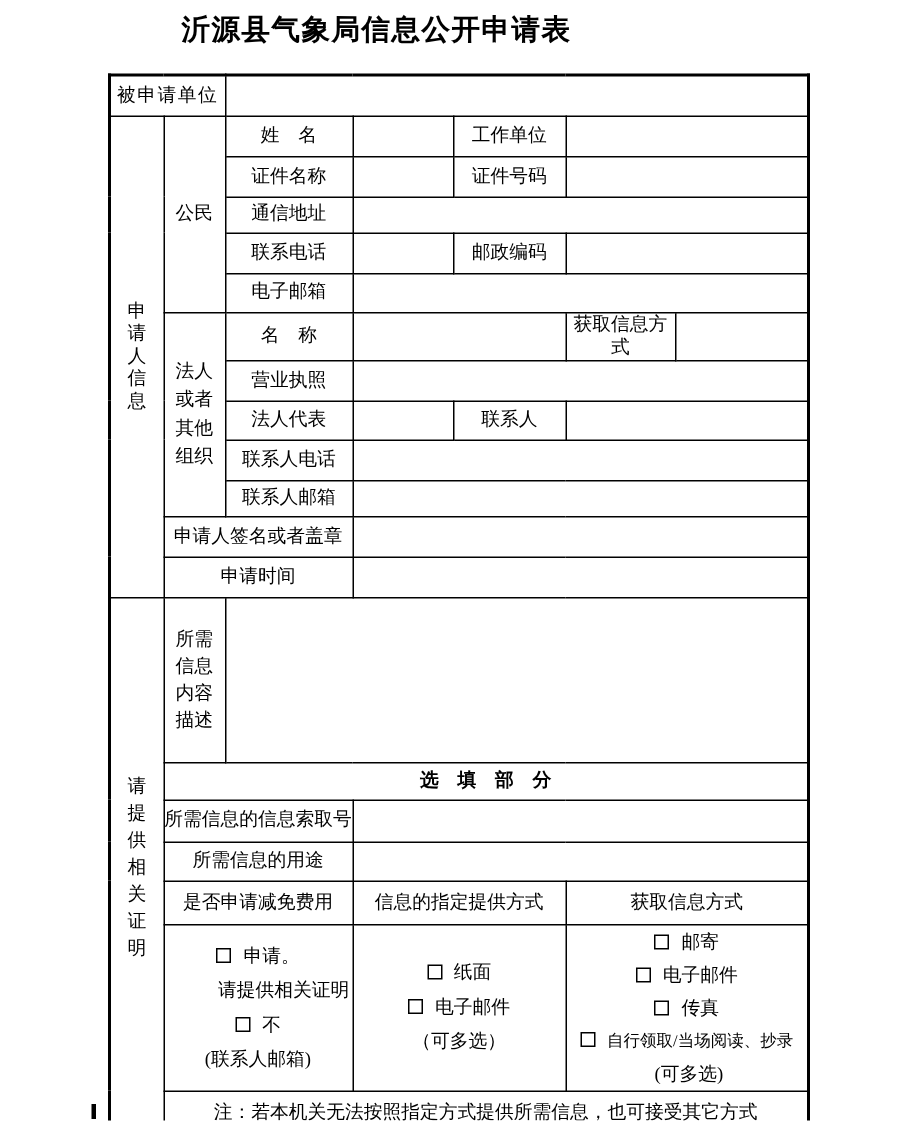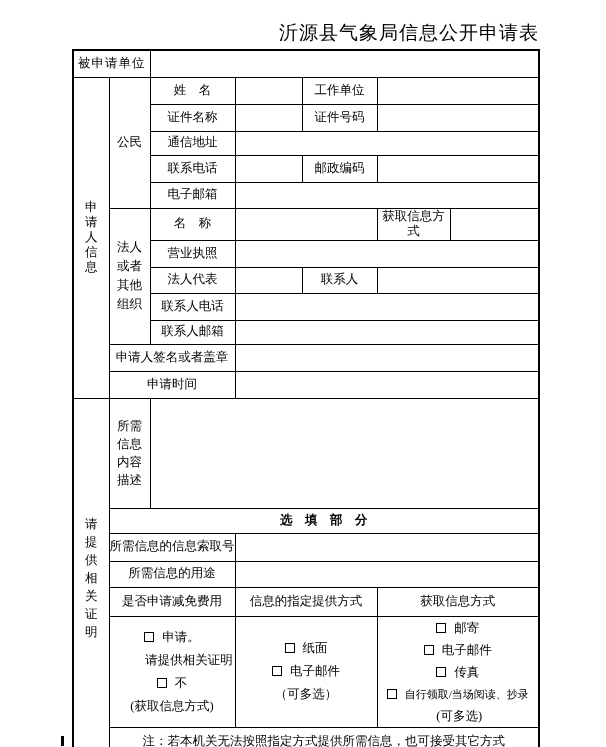--- a/index.html
+++ b/index.html
@@ -7,26 +7,26 @@
   body {
     width: 606px; height: 747px;
     background: #ffffff;
     font-family: "Liberation Serif", "DejaVu Serif", serif;
     color: #000;
   }
   .page { position: relative; width: 606px; height: 747px; overflow: hidden; }
 
   .title {
     position: absolute;
-    top: 20px; left: 73px; width: 466px;
+    top: 7px; left: 73px; width: 466px;
     margin: 0;
-    text-align: right;
+    text-align: left;
     text-indent: 48px;
     font-size: 19px;
-    font-weight: normal;
+    font-weight: bold;
     letter-spacing: 1px;
     white-space: nowrap;
   }
 
   table.form {
     position: absolute;
     left: 72px; top: 49px;
     width: 467px;
     border-collapse: collapse;
     table-layout: fixed;
@@ -212,21 +212,21 @@
       <td colspan="2">是否申请减免费用</td>
       <td colspan="2">信息的指定提供方式</td>
       <td colspan="2">获取信息方式</td>
     </tr>
 
     <tr style="height:110px">
       <td colspan="2" class="cbcell">
         <div class="cbline"><span class="cbox"></span><span>申请。</span></div>
         <div class="cbline indent">请提供相关证明</div>
         <div class="cbline"><span class="cbox"></span><span>不</span></div>
-        <div class="cbline">(获取信息方式)</div>
+        <div class="cbline">(联系人邮箱)</div>
       </td>
       <td colspan="2" class="cbcell">
         <div class="cbline"><span class="cbox"></span><span>纸面</span></div>
         <div class="cbline"><span class="cbox"></span><span>电子邮件</span></div>
         <div class="cbline">（可多选）</div>
       </td>
       <td colspan="2" class="cbcell">
         <div class="cbline3"><span class="cbox"></span><span>邮寄</span></div>
         <div class="cbline3"><span class="cbox"></span><span>电子邮件</span></div>
         <div class="cbline3"><span class="cbox"></span><span>传真</span></div>

